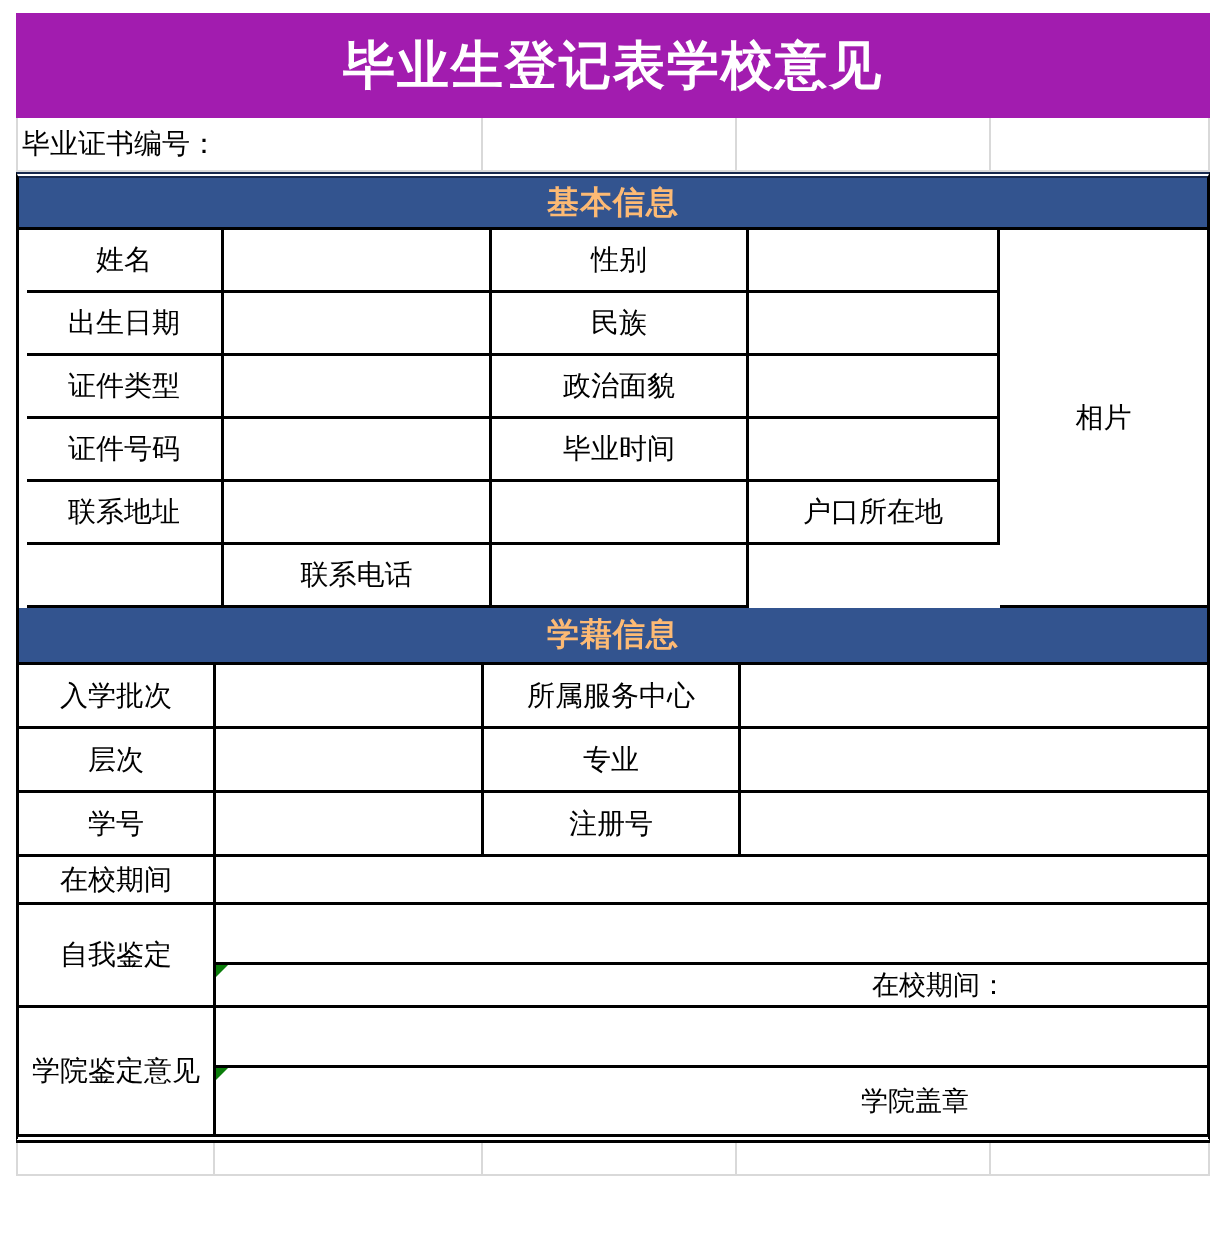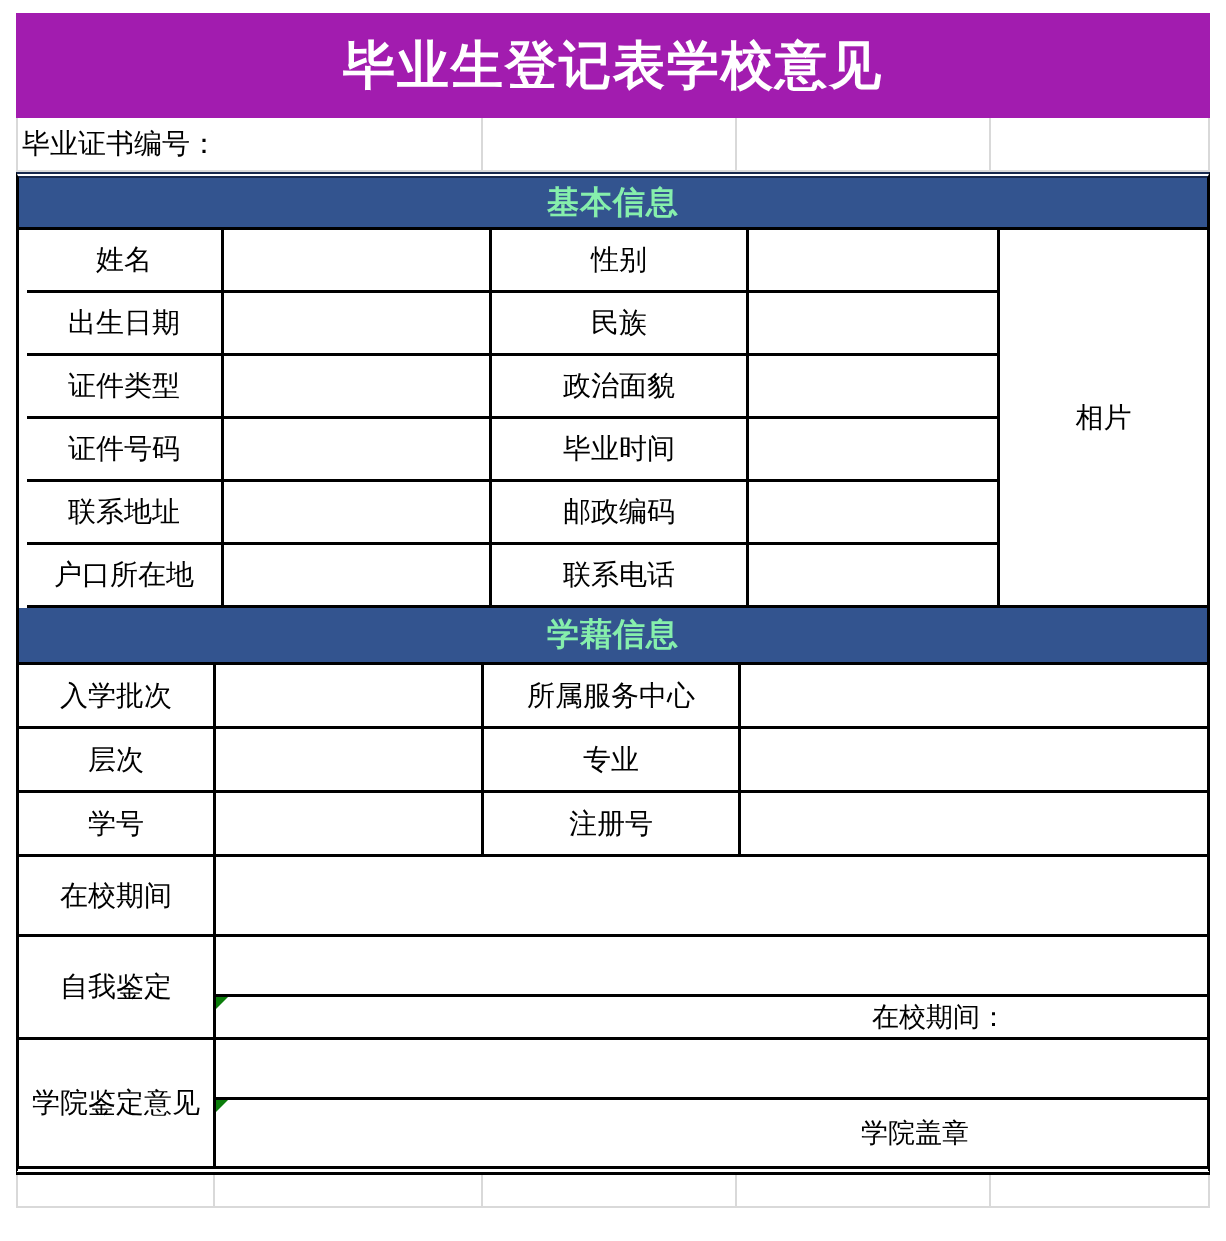--- a/index.html
+++ b/index.html
@@ -39,21 +39,21 @@
     border-right:3px solid #000;
     border-top:6px double #17294e;
     border-bottom:9px double #000;
     background:#fff;
   }
   .band {
     height:52px;
     background:#33548f;
     border-bottom:3px solid #000;
     display:flex; align-items:center; justify-content:center;
-    color:#86efac; font-size:32px; font-weight:bold; letter-spacing:1px;
+    color:#fdba74; font-size:32px; font-weight:bold; letter-spacing:1px;
   }
   .band.xueji { height:57px; }
 
   .basic-grid {
     display:grid;
     grid-template-columns:197px 268px 257px 251px 1fr;
     grid-template-rows:repeat(6,63px);
     padding-left:8px;
   }
   .cell {
@@ -70,21 +70,21 @@
   }
 
   .xueji-grid {
     display:grid;
     grid-template-columns:197px 268px 257px 1fr;
     grid-template-rows:repeat(3,64px);
   }
   .xueji-grid .cell.last { border-right:none; }
 
   .wide-row { display:grid; grid-template-columns:197px 1fr; }
-  .row-zaixiao { height:80px; }
+  .row-zaixiao { height:48px; }
   .row-ziwo { height:103px; }
   .row-xueyuan { height:126px; }
   .wide-row .label-cell {
     border-right:3px solid #000;
     border-bottom:3px solid #000;
     display:flex; align-items:center; justify-content:center;
     font-size:28px;
   }
   .wide-row .value-area { border-bottom:3px solid #000; position:relative; }
   .row-xueyuan .label-cell, .row-xueyuan .value-area { border-bottom:none; }
@@ -154,21 +154,20 @@
       <div class="cell">政治面貌</div>
       <div class="cell"></div>
 
       <div class="cell">证件号码</div>
       <div class="cell"></div>
       <div class="cell">毕业时间</div>
       <div class="cell"></div>
 
       <div class="cell">联系地址</div>
       <div class="cell"></div>
-      <div class="cell">邮政编码</div>
       <div class="cell"></div>
 
       <div class="cell">户口所在地</div>
       <div class="cell"></div>
       <div class="cell">联系电话</div>
       <div class="cell"></div>
 
       <div class="photo-cell">
         <span>相片</span>
       </div>

